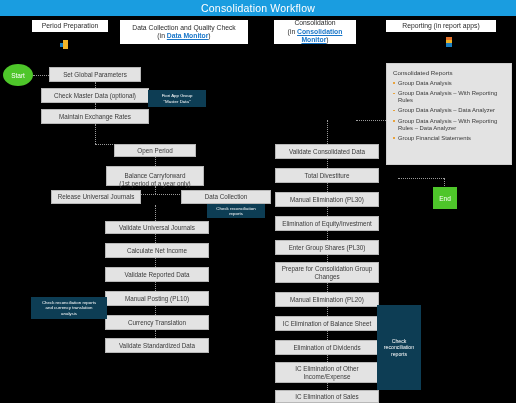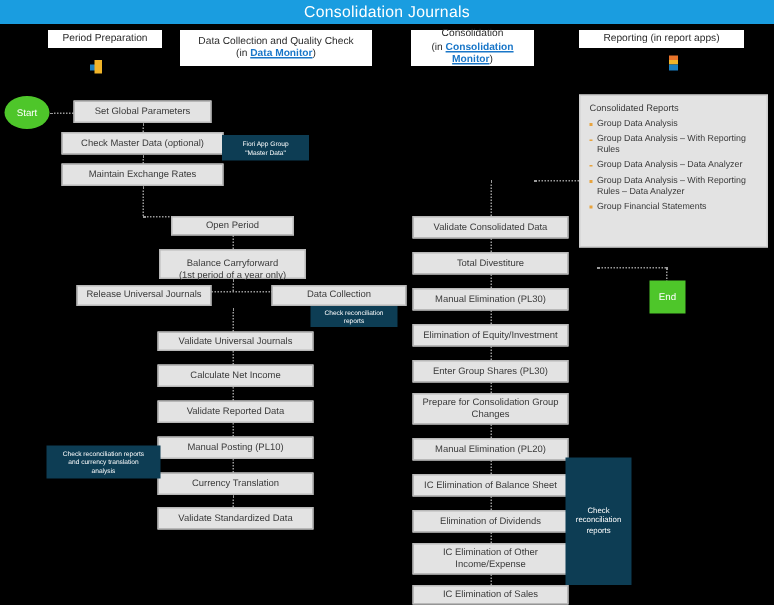--- a/index.html
+++ b/index.html
@@ -88,21 +88,21 @@
   
   .mini-icon{position:absolute;}
   .mini-icon .sq{position:absolute;}
 </style>
 </head>
 <body>
 
 <div id="canvas">
 
   <div class="title-bar">
-    <span>Consolidation Journals</span>
+    <span>Consolidation Workflow</span>
   </div>
 
   <div class="phase" style="left:32px;top:20px;width:76px;height:12px;">
     <span>Period Preparation</span>
   </div>
   <div class="mini-icon" style="left:60px;top:40px;width:9px;height:9px;">
     <span class="sq" style="left:0;top:3px;width:4px;height:4px;background:#1a7fc1;"></span>
     <span class="sq" style="left:3px;top:0px;width:5px;height:4px;background:#f0b429;"></span>
     <span class="sq" style="left:3px;top:4px;width:5px;height:5px;background:#f0b429;"></span>
   </div>

